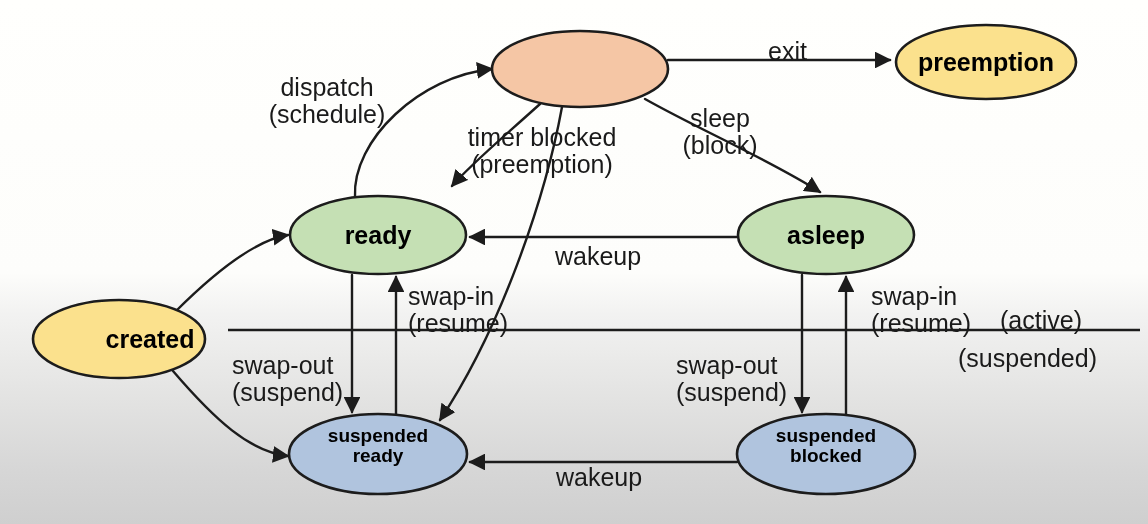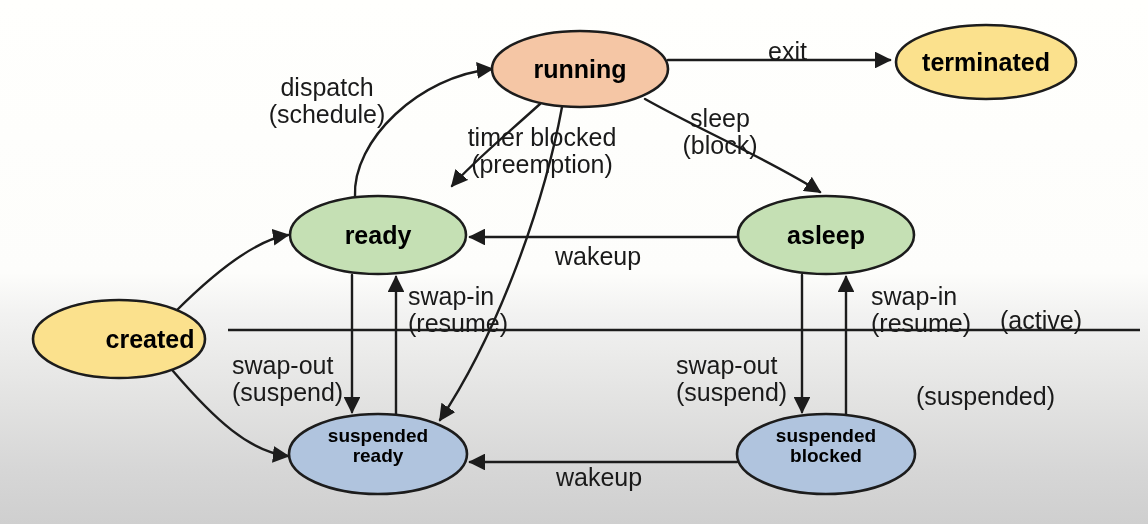--- a/index.html
+++ b/index.html
@@ -101,23 +101,22 @@
       <ellipse cx="580" cy="69" rx="88" ry="38" fill="#f5c6a5"></ellipse>
       <ellipse cx="986" cy="62" rx="90" ry="37" fill="#fbe18d"></ellipse>
       <ellipse cx="378" cy="235" rx="88" ry="39" fill="#c5e0b4"></ellipse>
       <ellipse cx="826" cy="235" rx="88" ry="39" fill="#c5e0b4"></ellipse>
       <ellipse cx="119" cy="339" rx="86" ry="39" fill="#fbe18d"></ellipse>
       <ellipse cx="378" cy="454" rx="89" ry="40" fill="#b0c4de"></ellipse>
       <ellipse cx="826" cy="454" rx="89" ry="40" fill="#b0c4de"></ellipse>
     </g>
   </svg>
 
-  <div class="node-label nodetext-1" style="left:492px; top:56px; width:176px;">running</div>
 
-  <div class="node-label nodetext-1" style="left:896px; top:49px; width:180px;">terminated</div>
+  <div class="node-label nodetext-1" style="left:896px; top:49px; width:180px;">preemption</div>
 
   <div class="node-label nodetext-1" style="left:290px; top:222px; width:176px;">ready</div>
 
   <div class="node-label nodetext-1" style="left:738px; top:222px; width:176px;">asleep</div>
 
   <div class="node-label nodetext-1" style="left:33px; top:326px; width:172px;padding-left:31px;">created</div>
 
   <div class="node-label nodetext-2" style="left:289px; top:426px; width:178px;">suspended
 ready</div>
 
@@ -146,15 +145,15 @@
   <div class="edge-label lbl" style="left:871px; top:283px;">swap-in
 (resume)</div>
 
   <div class="edge-label lbl" style="left:676px; top:352px;">swap-out
 (suspend)</div>
 
   <div class="edge-label lbl" style="left:556px; top:464px;">wakeup</div>
 
   <div class="edge-label lbl" style="left:1000px; top:307px;">(active)</div>
 
-  <div class="edge-label lbl" style="left:916px; top:345px;margin-top:38px;">(suspended)</div>
+  <div class="edge-label lbl" style="left:958px; top:345px;">(suspended)</div>
 
 </div>
 
 </body></html>

